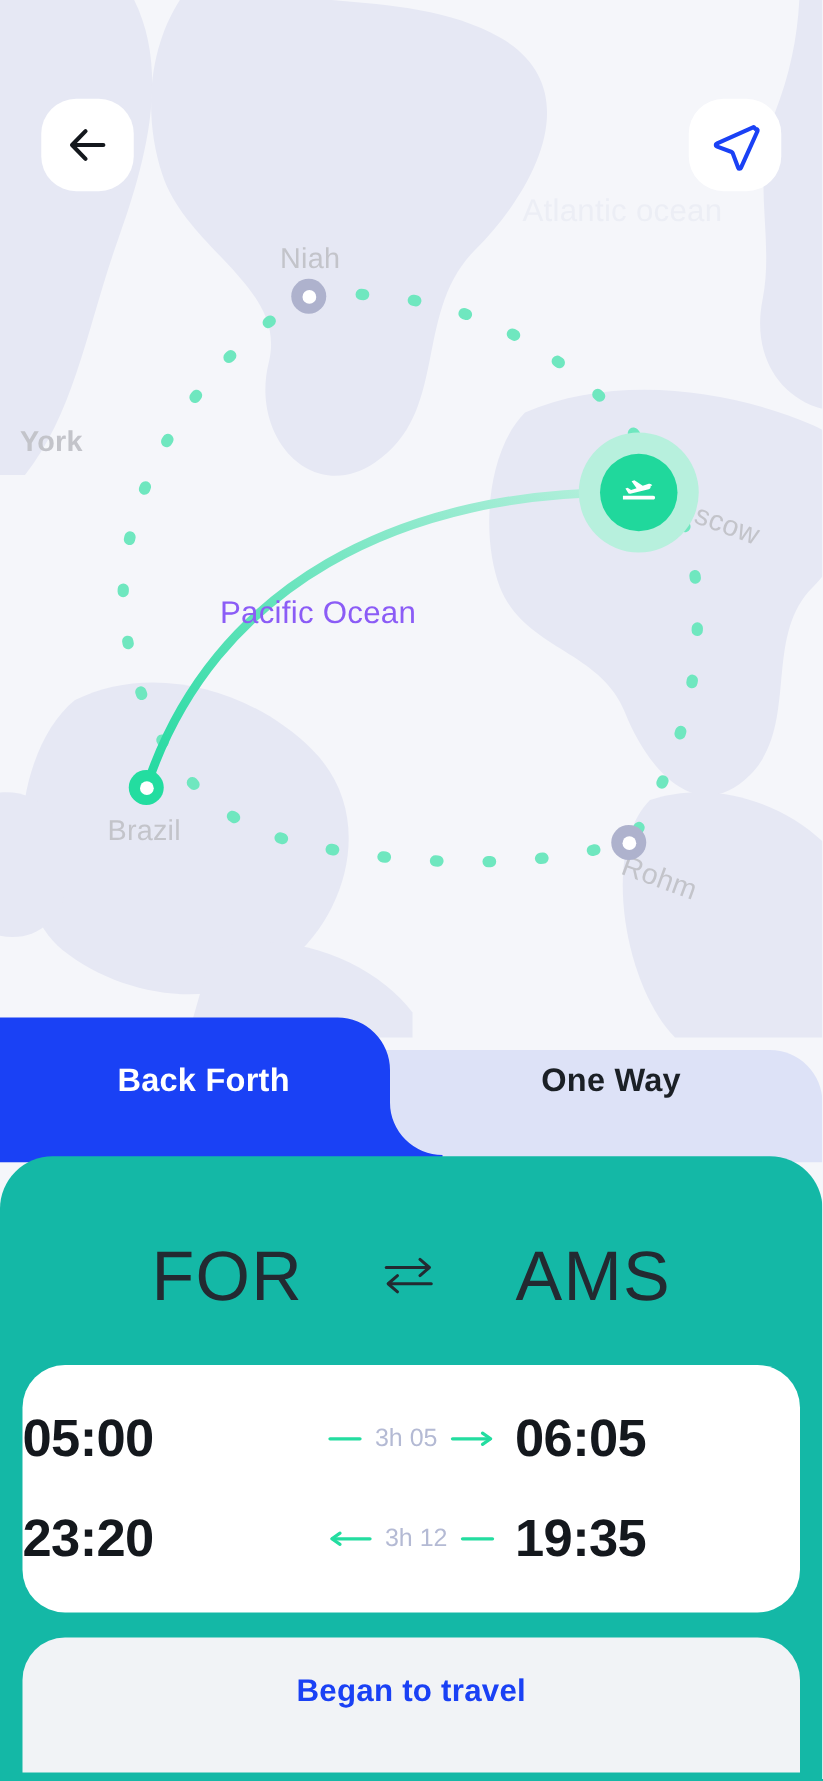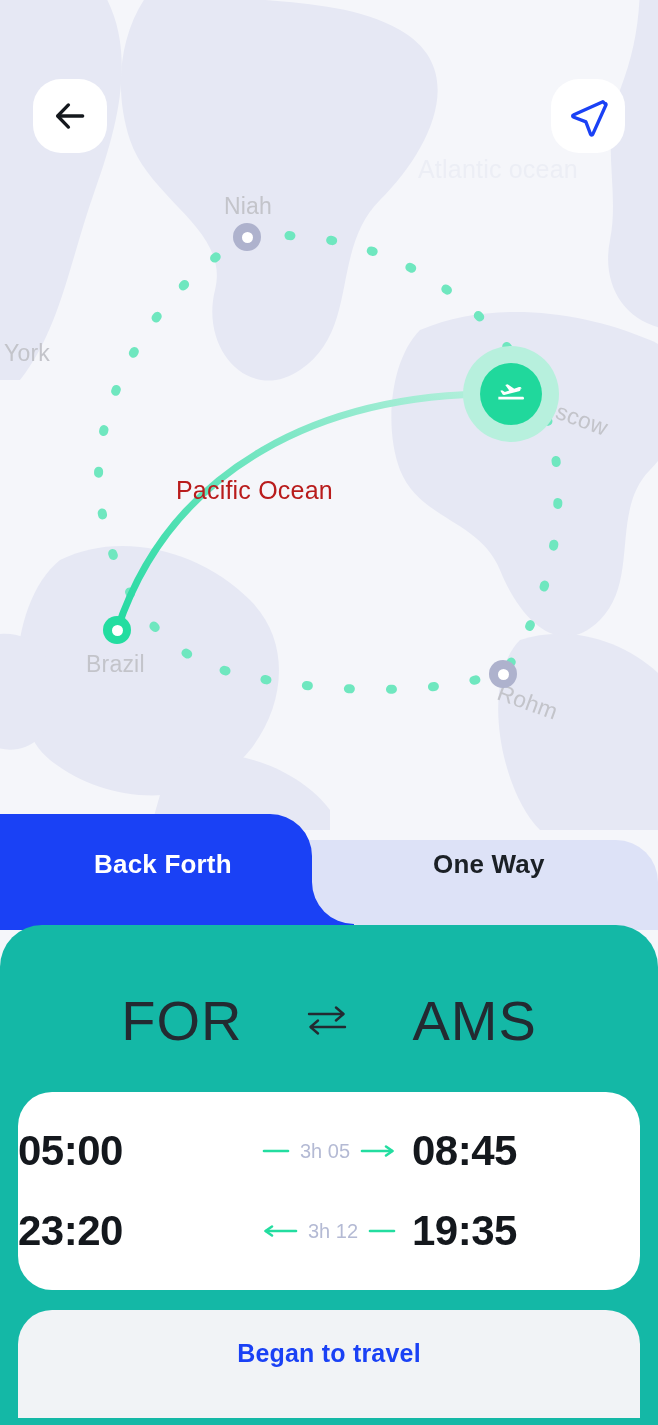--- a/index.html
+++ b/index.html
@@ -27,21 +27,21 @@
 
   .map-label {
     position: absolute;
     color: #c3c4ca;
     font-size: 23px;
     font-weight: 400;
     white-space: nowrap;
     letter-spacing: .2px;
   }
   .ocean-label { color: #eceef5; font-size: 25px; }
-  .ocean-label.pacific { color: #b91c1c; }
+  .ocean-label.pacific { color: #8b5cf6; }
 
   
   .marker {
     position: absolute;
     border-radius: 50%;
     display: flex; align-items: center; justify-content: center;
   }
   .marker-ring {
     width: 28px; height: 28px;
     border-radius: 50%;
@@ -218,21 +218,21 @@
           <stop offset="0%" stop-color="#22d9a0"></stop>
           <stop offset="100%" stop-color="#b7f0dd"></stop>
         </linearGradient>
       </defs>
     </svg>
 
     <div class="map-label ocean-label" style="left:418px; top:155px;">Atlantic ocean</div>
     <div class="map-label ocean-label pacific" style="left:176px; top:476px;">Pacific Ocean</div>
 
     <div class="map-label" style="left:224px; top:193px;">Niah</div>
-    <div class="map-label" style="left:4px; top:340px;">York</div>
+    <div class="map-label" style="left:16px; top:340px;font-weight:bold;">York</div>
     <div class="map-label" style="left:531px; top:387px; transform:rotate(20deg); transform-origin:left top;">Moscow</div>
     <div class="map-label" style="left:86px; top:651px;">Brazil</div>
     <div class="map-label" style="left:503px; top:679px; transform:rotate(20deg); transform-origin:left top;">Rohm</div>
 
     <div class="marker marker-ring marker-grey" style="left:233px; top:223px;"></div>
     <div class="marker marker-ring marker-grey" style="left:489px; top:660px;"></div>
     <div class="marker marker-ring marker-teal" style="left:103px; top:616px;"></div>
 
     <div class="halo" style="left:463px; top:346px; width:96px; height:96px;"></div>
     <div class="plane-marker" style="left:480px; top:363px;">
@@ -295,21 +295,21 @@
         <span class="dur-cell">
           <svg width="28" height="14" viewBox="0 0 28 14">
             <line x1="2" y1="7" x2="26" y2="7" stroke="#23dda0" stroke-width="2.6" stroke-linecap="round"></line>
           </svg>
           <span class="dur-text">3h 05</span>
           <svg width="36" height="14" viewBox="0 0 36 14">
             <line x1="2" y1="7" x2="32" y2="7" stroke="#23dda0" stroke-width="2.6" stroke-linecap="round"></line>
             <polyline points="26,2.5 32.5,7 26,11.5" fill="none" stroke="#23dda0" stroke-width="2.6" stroke-linecap="round" stroke-linejoin="round"></polyline>
           </svg>
         </span>
-        <span class="time-val">08:45</span>
+        <span class="time-val">06:05</span>
       </div>
 
       <div class="time-row">
         <span class="time-val">23:20</span>
         <span class="dur-cell">
           <svg width="36" height="14" viewBox="0 0 36 14">
             <line x1="34" y1="7" x2="4" y2="7" stroke="#23dda0" stroke-width="2.6" stroke-linecap="round"></line>
             <polyline points="10,2.5 3.5,7 10,11.5" fill="none" stroke="#23dda0" stroke-width="2.6" stroke-linecap="round" stroke-linejoin="round"></polyline>
           </svg>
           <span class="dur-text">3h 12</span>

